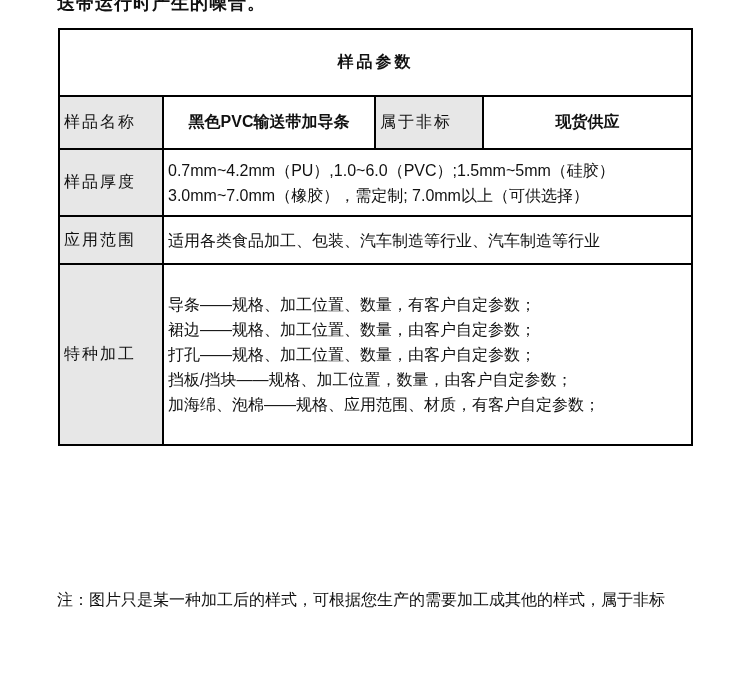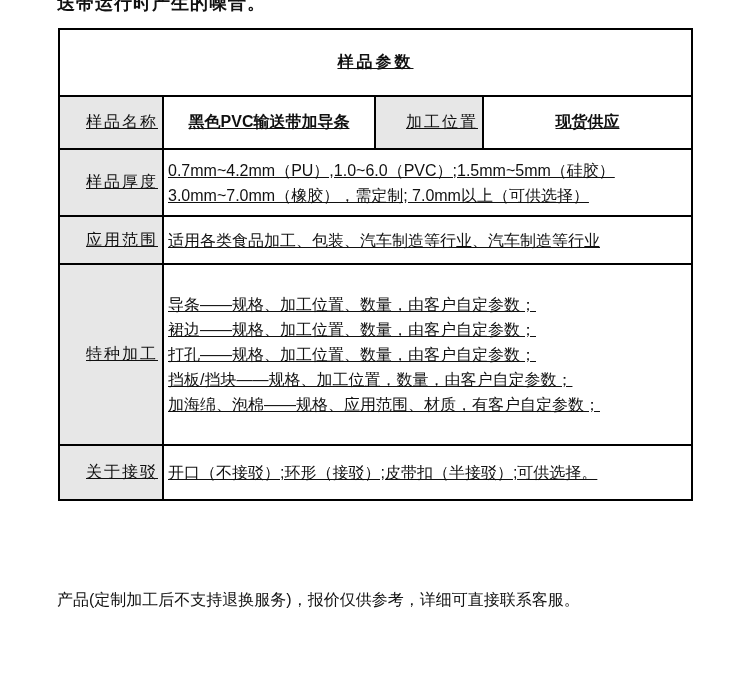--- a/index.html
+++ b/index.html
@@ -34,32 +34,31 @@
     border-collapse: collapse;
     table-layout: fixed;
     background: #ffffff;
   }
   table.spec-table td {
     border: 2px solid #000000;
     padding: 2px 4px;
     vertical-align: middle;
     font-size: 16px;
     color: #111111;
-    text-decoration: underline;
   }
   td.title-cell {
     height: 61px;
     text-align: center;
     font-size: 27px;
     font-weight: 700;
     letter-spacing: 3px;
   }
   td.label-cell {
     background: #e7e7e7;
-    text-align: right;
+    text-align: left;
     font-size: 15px;
     letter-spacing: 2px;
     font-weight: 400;
   }
   td.bold-value {
     text-align: center;
     font-weight: 700;
     font-size: 16px;
     margin-top: 39px;
   }
@@ -101,21 +100,21 @@
     <col style="width:209px">
   </colgroup>
   <tbody>
     <tr>
       <td class="title-cell" colspan="4">样品参数</td>
     </tr>
 
     <tr class="h-pair">
       <td class="label-cell">样品名称</td>
       <td class="bold-value">黑色PVC输送带加导条</td>
-      <td class="label-cell">加工位置</td>
+      <td class="label-cell">属于非标</td>
       <td class="bold-value">现货供应</td>
     </tr>
 
 
     <tr class="h-thick">
       <td class="label-cell">样品厚度</td>
       <td class="content-cell" colspan="3">
         <div class="cell-line">0.7mm~4.2mm（PU）,1.0~6.0（PVC）;1.5mm~5mm（硅胶）</div>
         <div class="cell-line">3.0mm~7.0mm（橡胶），需定制; 7.0mm以上（可供选择）</div>
       </td>
@@ -124,32 +123,26 @@
     <tr class="h-apply">
       <td class="label-cell">应用范围</td>
       <td class="content-cell" colspan="3">
         <div class="cell-line">适用各类食品加工、包装、汽车制造等行业、汽车制造等行业</div>
       </td>
     </tr>
 
     <tr class="h-spec">
       <td class="label-cell">特种加工</td>
       <td class="content-cell" colspan="3">
-        <div class="cell-line">导条——规格、加工位置、数量，由客户自定参数；</div>
+        <div class="cell-line">导条——规格、加工位置、数量，有客户自定参数；</div>
         <div class="cell-line">裙边——规格、加工位置、数量，由客户自定参数；</div>
         <div class="cell-line">打孔——规格、加工位置、数量，由客户自定参数；</div>
         <div class="cell-line">挡板/挡块——规格、加工位置，数量，由客户自定参数；</div>
         <div class="cell-line">加海绵、泡棉——规格、应用范围、材质，有客户自定参数；</div>
       </td>
     </tr>
 
-    <tr class="h-joint">
-      <td class="label-cell">关于接驳</td>
-      <td class="content-cell" colspan="3">
-        <div class="cell-line">开口（不接驳）;环形（接驳）;皮带扣（半接驳）;可供选择。</div>
-      </td>
-    </tr>
   </tbody>
 </table>
 
 <div class="note">
-  <div class="note-line">产品(定制加工后不支持退换服务)，报价仅供参考，详细可直接联系客服。</div>
+  <div class="note-line">注：图片只是某一种加工后的样式，可根据您生产的需要加工成其他的样式，属于非标</div>
 </div>
 
 </body></html>

